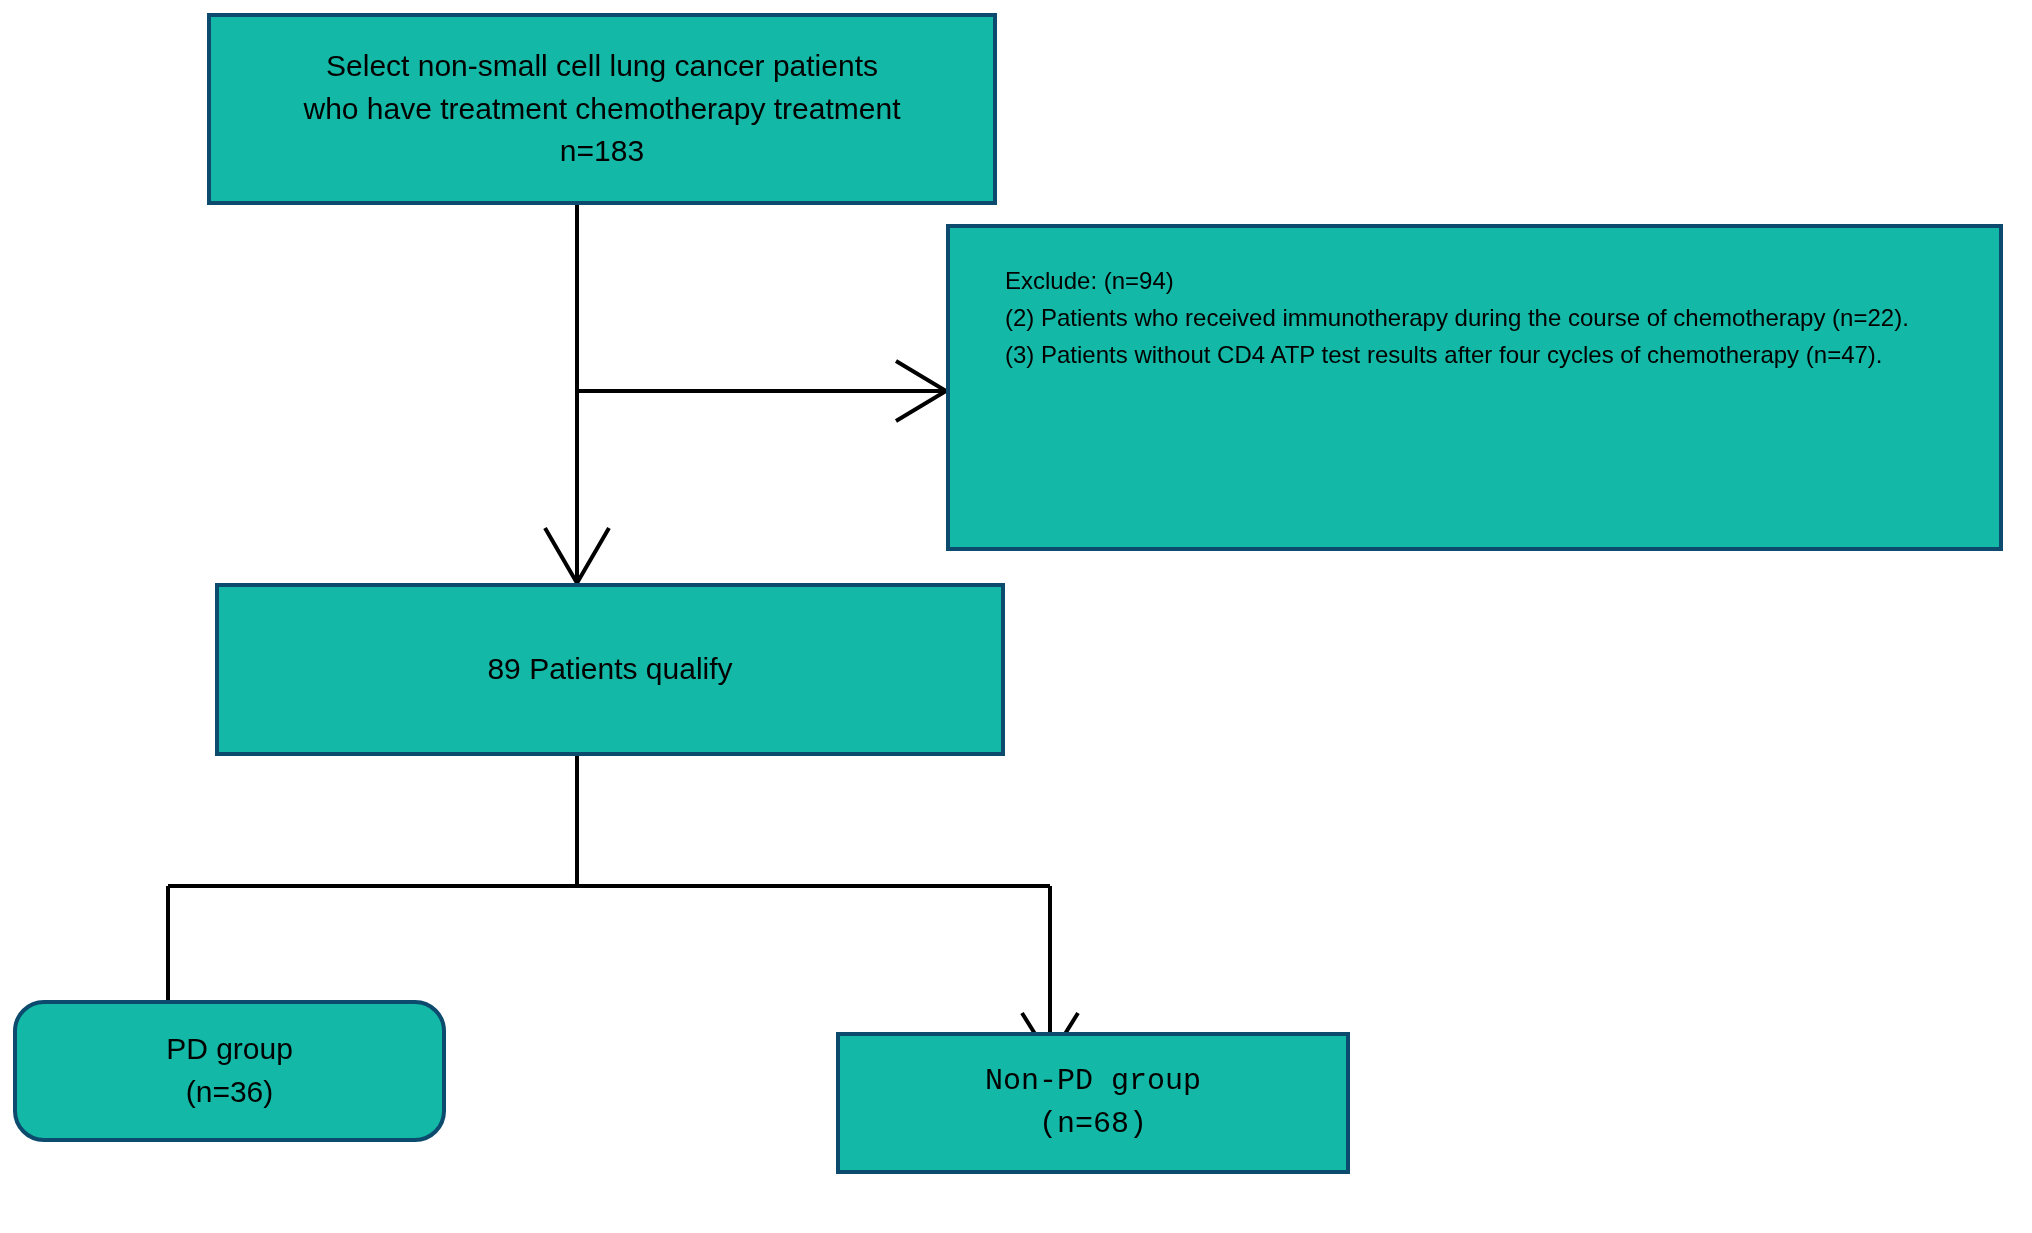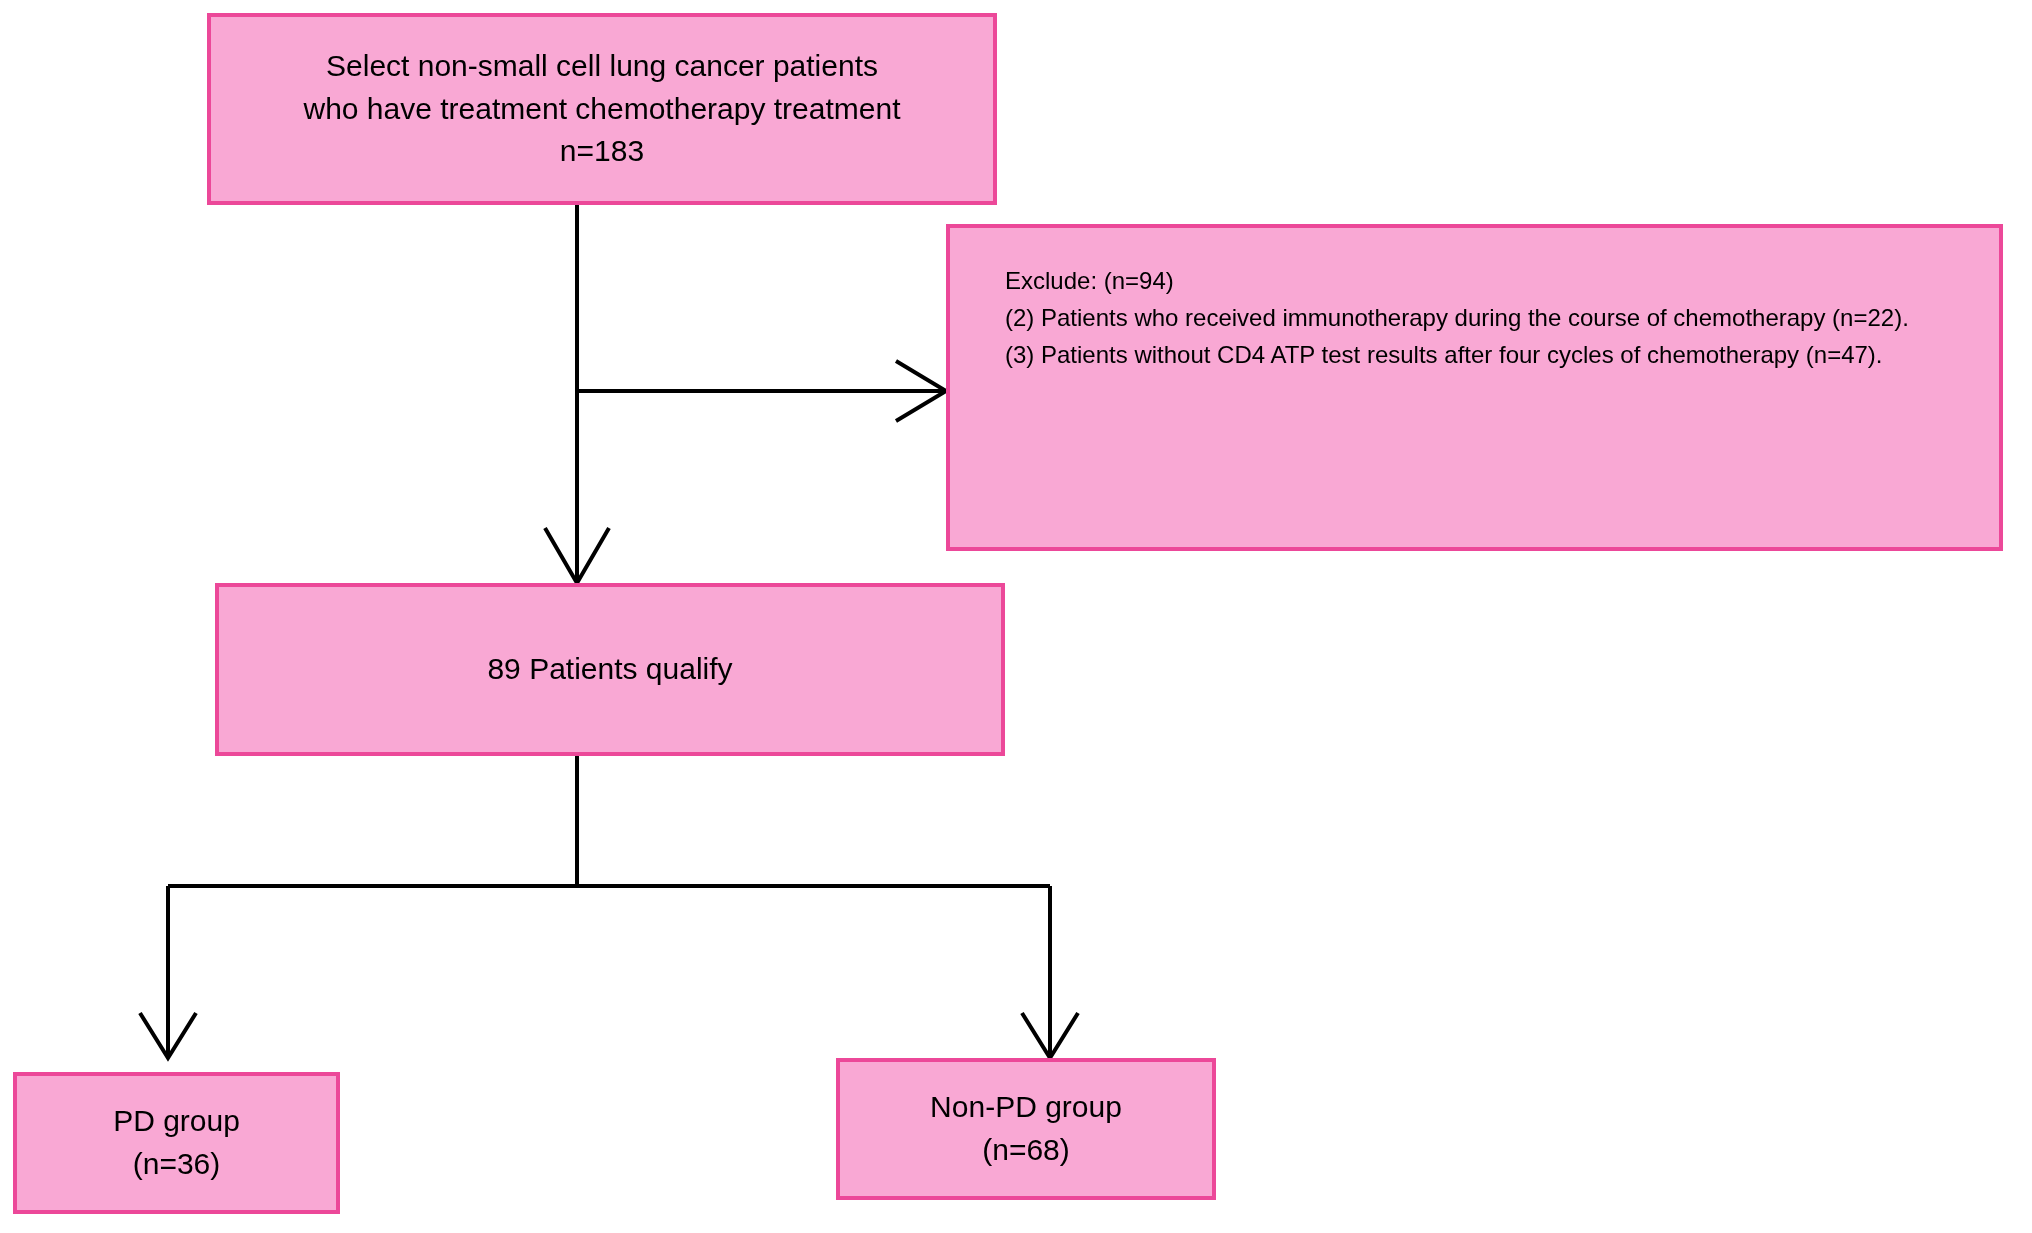--- a/index.html
+++ b/index.html
@@ -21,36 +21,36 @@
     width: 2032px; height: 1233px;
     display: block;
   }
   svg .ln {
     fill: none;
     stroke: #000000;
     stroke-width: 4;
   }
   .box {
     position: absolute;
-    border: 4px solid #ec4899;
-    background: #f9a8d4;
+    border: 4px solid #0c4a6e;
+    background: #14b8a6;
   }
   .center-box {
     display: flex;
     flex-direction: column;
     align-items: center;
     justify-content: center;
     text-align: center;
     font-size: 30px;
     line-height: 1.42;
   }
   #enrollment { left: 207px; top: 13px;  width: 790px;  height: 192px; }
   #qualify    { left: 215px; top: 583px; width: 790px;  height: 173px; }
-  #pd         { left: 13px;  top: 1072px; width: 327px; height: 142px; }
-  #nonpd      { left: 836px; top: 1058px; width: 380px; height: 142px; }
+  #pd         { left: 13px;  top: 1000px; width: 433px; height: 142px; border-radius: 31px; }
+  #nonpd      { left: 836px; top: 1032px; width: 514px; height: 142px; font-family: Liberation Mono, monospace; }
   #exclude {
     left: 946px; top: 224px;
     width: 1057px; min-height: 327px;
     font-size: 24px;
     line-height: 1.55;
     padding: 34px 24px 20px 55px;
     text-align: left;
   }
 </style>
 </head>

